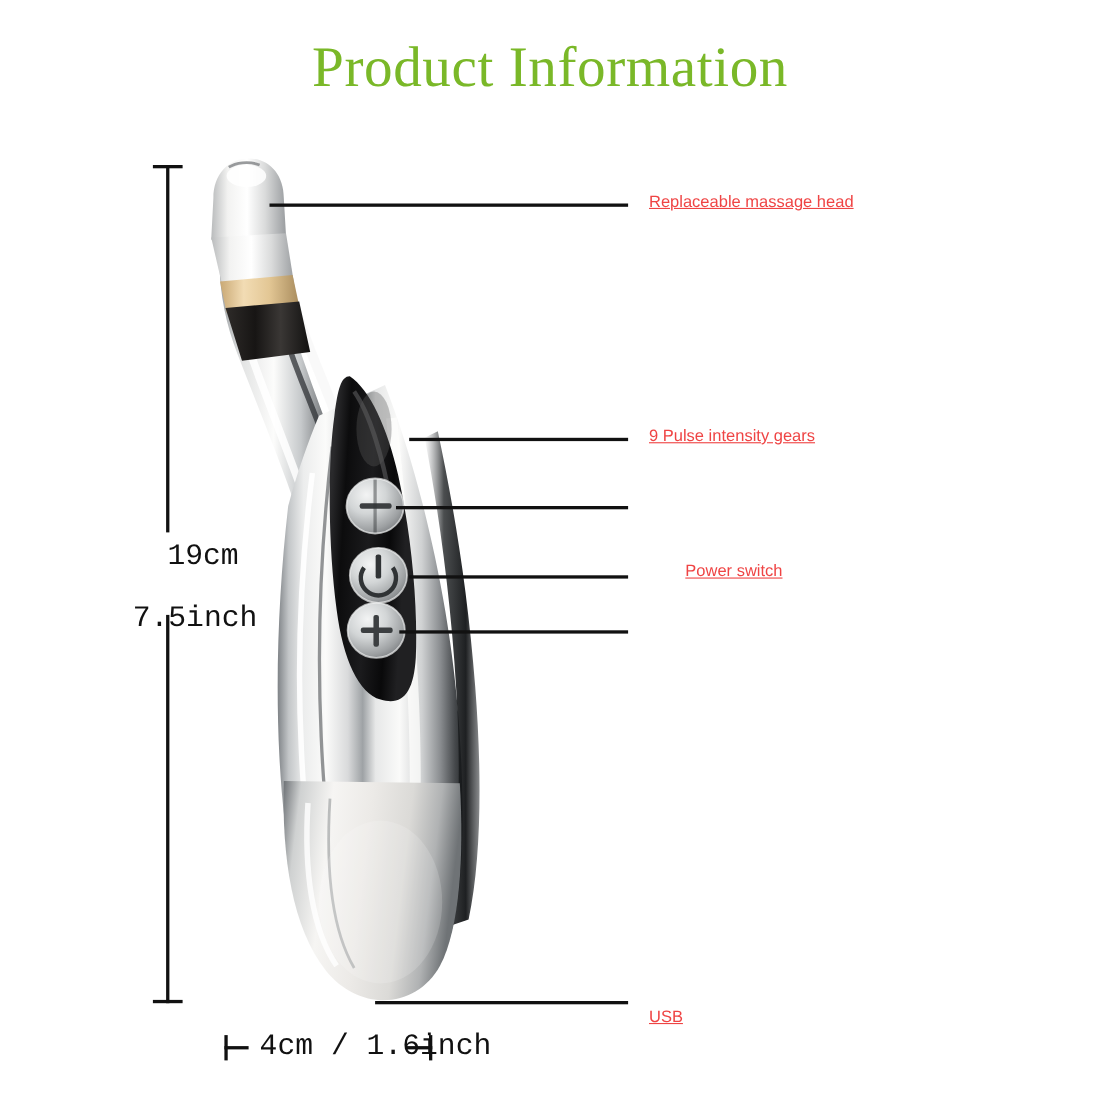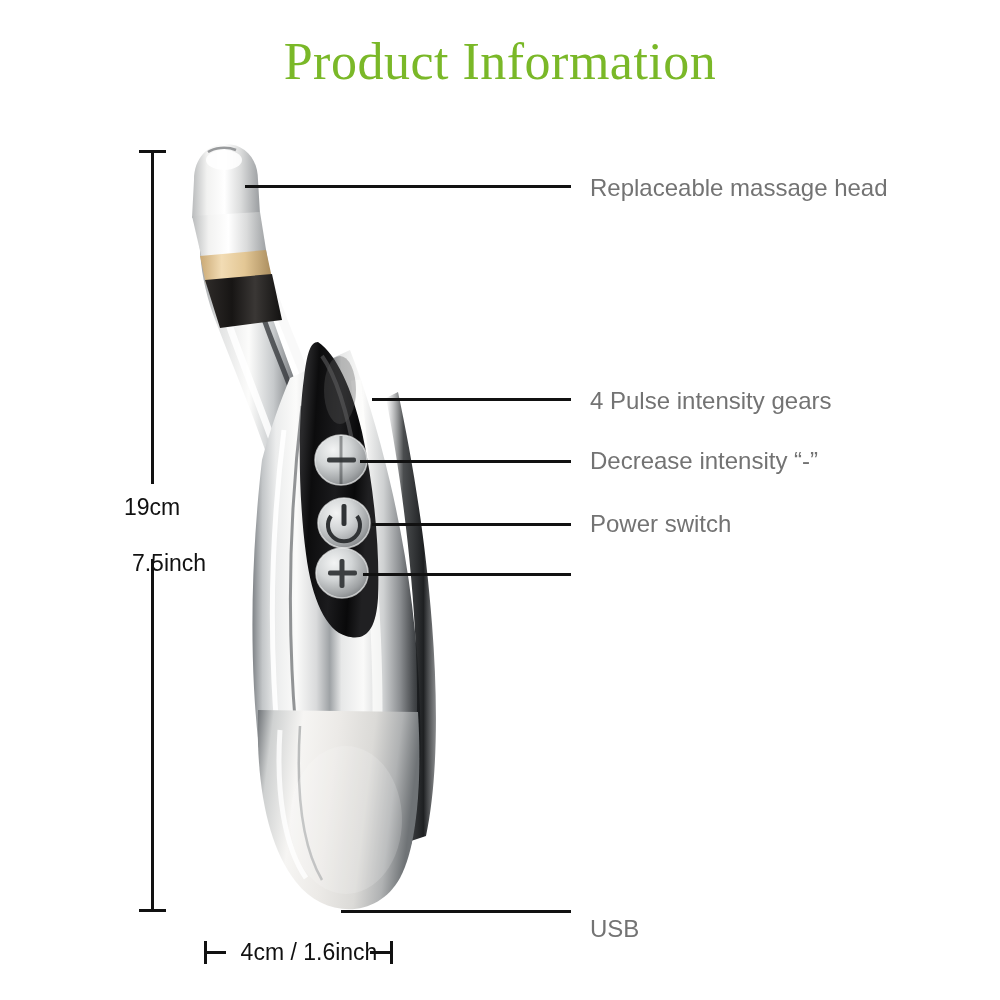--- a/index.html
+++ b/index.html
@@ -33,40 +33,41 @@
     line-height: 1.0;
     color: #7ab828;
     letter-spacing: 0.5px;
     white-space: nowrap;
   }
 
   
   .callout-label {
     position: absolute;
     font-family: "Liberation Sans", sans-serif;
-    font-size: 24px;
-    color: #737373;
+    font-size: 15px;
+    color: #ef4444;
     white-space: nowrap;
     line-height: 1;
+    text-decoration: underline;
   }
 
   
   .leader {
     position: absolute;
     height: 2.5px;
     background: #111111;
   }
 
   
   .dim-text {
     position: absolute;
-    font-family: Liberation Sans, sans-serif;
-    font-size: 23px;
+    font-family: Liberation Mono, monospace;
+    font-size: 27px;
     color: #111111;
-    text-align: center;
+    text-align: right;
     line-height: 26px;
     white-space: nowrap;
   }
   .dim-vline {
     position: absolute;
     width: 3px;
     background: #111111;
   }
   .dim-cap-h {
     position: absolute;
@@ -304,25 +305,24 @@
 
   <div class="leader" style="left:245px; top:185px;  width:326px;"></div>
   <div class="leader" style="left:372px; top:398px;  width:199px;"></div>
   <div class="leader" style="left:360px; top:460px;  width:211px;"></div>
   <div class="leader" style="left:372px; top:523px;  width:199px;"></div>
   <div class="leader" style="left:363px; top:573px;  width:208px;"></div>
   <div class="leader" style="left:341px; top:910px;  width:230px;"></div>
 
   <div class="callout-label" style="left:590px; top:176px;">Replaceable massage head</div>
 
-  <div class="callout-label" style="left:590px; top:389px;">4 Pulse intensity gears</div>
-
-  <div class="callout-label" style="left:590px; top:449px;">Decrease intensity “-”</div>
-
-  <div class="callout-label" style="left:590px; top:512px;">Power switch</div>
+  <div class="callout-label" style="left:590px; top:389px;">9 Pulse intensity gears</div>
+
+
+  <div class="callout-label" style="left:623px; top:512px;">Power switch</div>
 
 
   <div class="callout-label" style="left:590px; top:900px;margin-top:17px;">USB</div>
 
   <div class="dim-cap-h" style="left:139px; top:150px; width:27px;"></div>
   <div class="dim-vline" style="left:151px; top:150px; height:334px;"></div>
   <div class="dim-vline" style="left:151px; top:559px; height:353px;"></div>
   <div class="dim-cap-h" style="left:139px; top:909px; width:27px;"></div>
 
   <div class="dim-text" style="left:87px; top:494px; width:130px;">19cm</div>

